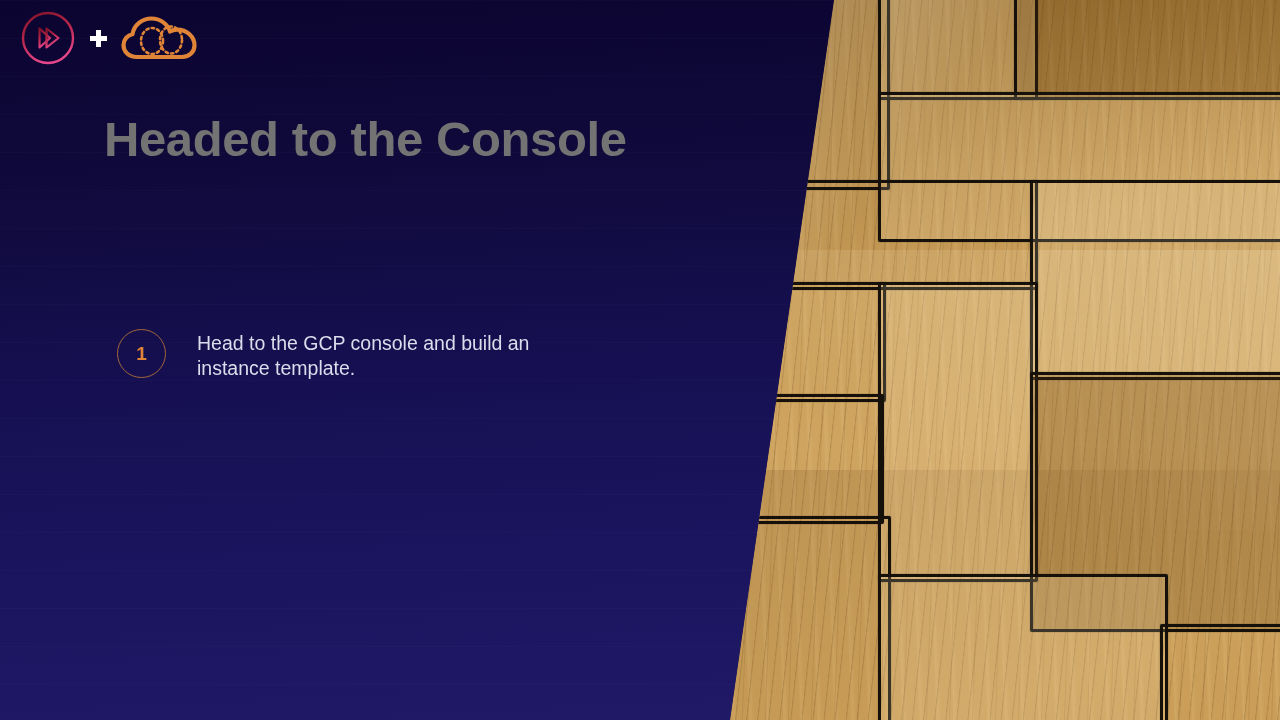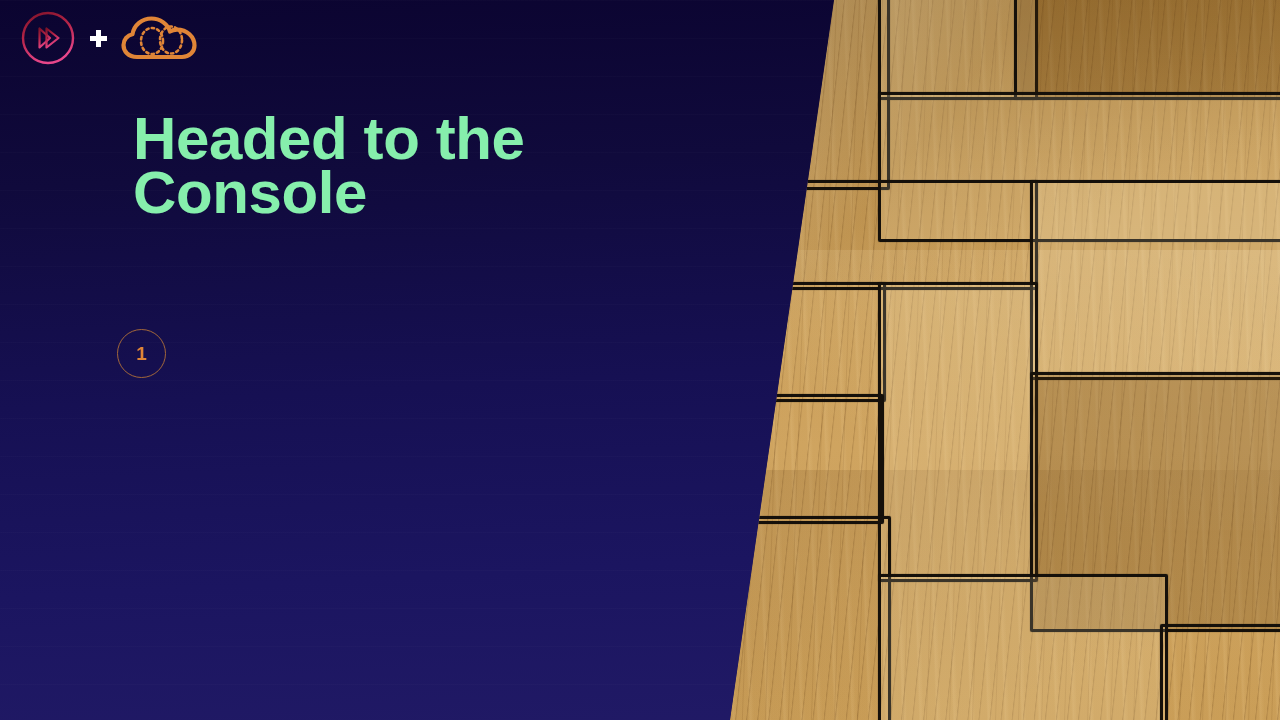--- a/index.html
+++ b/index.html
@@ -150,26 +150,26 @@
     position: absolute;
     background: #ffffff;
   }
   .plus-sign::before { left: 6px;  top: 0;    width: 5px; height: 17px; }
   .plus-sign::after  { left: 0;    top: 6px;  width: 17px; height: 5px; }
   .cloud-logo { width: 80px; height: 48px; display: block; }
 
   
   .slide-title {
     position: absolute;
-    left: 133px;
+    left: 104px;
     top: 112px;
     width: 640px;
     margin: 0;
-    color: #86efac;
-    font-size: 60px;
+    color: #737373;
+    font-size: 49px;
     font-weight: bold;
     letter-spacing: -0.4px;
     line-height: 54px;
   }
 
   
   .steps {
     position: absolute;
     left: 117px;
     top: 328px;
@@ -258,16 +258,17 @@
       <ellipse cx="31" cy="27" rx="11" ry="13" fill="none" stroke="#e08537" stroke-width="2.6" stroke-dasharray="2.4 3.2" stroke-linecap="round"></ellipse>
       <ellipse cx="50" cy="26" rx="11" ry="13.5" fill="none" stroke="#e08537" stroke-width="2.6" stroke-dasharray="2.4 3.2" stroke-linecap="round"></ellipse>
     </svg>
   </div>
 
   <h1 class="slide-title">Headed to the Console</h1>
 
   <ul class="steps">
     <li class="step-item">
       <span class="step-badge">1</span>
+      <span class="step-text">Head to the GCP console and build an instance template.</span>
     </li>
   </ul>
 
 </div>
 
 </body></html>

